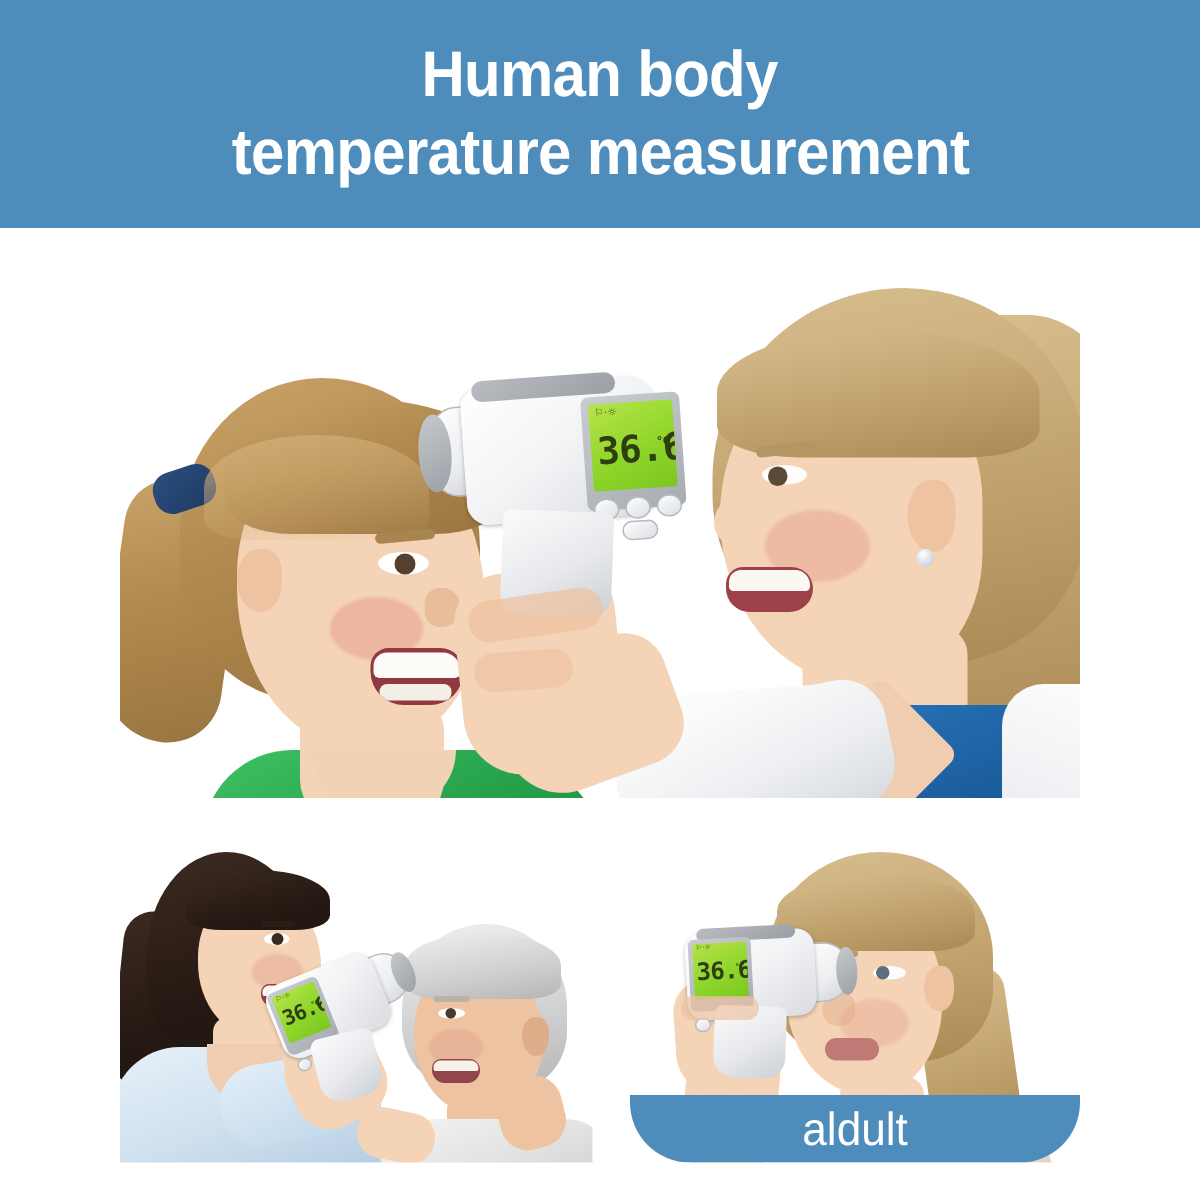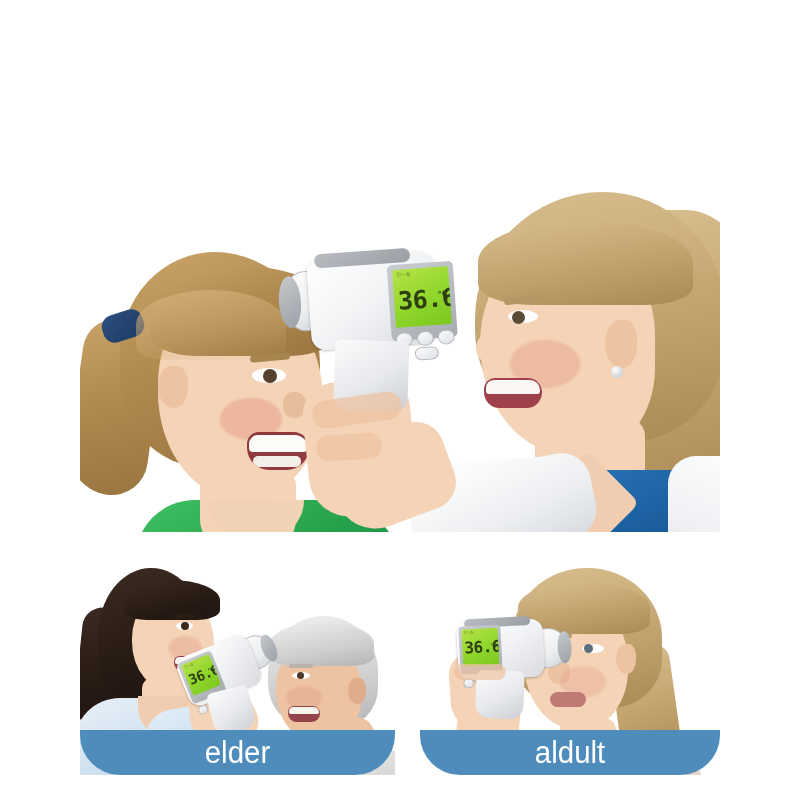--- a/index.html
+++ b/index.html
@@ -171,20 +171,24 @@
   }
 
   
   .soft { filter: blur(1.2px); }
 </style>
 </head>
 <body>
 
 <div id="page">
 
+  <div class="header-banner">
+    <div class="header-line l1">Human body</div>
+    <div class="header-line l2">temperature measurement</div>
+  </div>
 
   <div class="panel" id="panel-baby">
     <div class="panel-photo">
 
       <div class="fig hair-blonde" style="left:-5px;top:150px;width:80px;height:175px;border-radius:40px 10px 45px 55px;transform:rotate(8deg);"></div>
       <div class="fig" style="left:22px;top:142px;width:42px;height:28px;border-radius:12px;background:linear-gradient(150deg,#2c4f80,#1d3a62);transform:rotate(-18deg);z-index:6;"></div>
 
       <div class="fig hair-blonde" style="left:40px;top:82px;width:200px;height:215px;border-radius:52% 58% 42% 46%;z-index:3;"></div>
       <div class="fig skin-l" style="left:78px;top:118px;width:165px;height:212px;border-radius:46% 54% 48% 52%;z-index:5;"></div>
 
@@ -329,23 +333,20 @@
       </div>
       <div class="fig soft" style="left:206px;top:126px;width:36px;height:24px;border-radius:50%;background:rgba(214,142,124,.3);z-index:8;"></div>
       <div class="fig skin-m" style="left:218px;top:170px;width:48px;height:36px;border-radius:10px;z-index:4;"></div>
       <div class="fig" style="left:172px;top:186px;width:160px;height:40px;background:linear-gradient(160deg,#f4f4f2 0%,#e3e4e2 55%,#cfd1cf 100%);border-radius:40px 36px 0 0;z-index:5;"></div>
 
       <div class="fig skin-l" style="left:158px;top:180px;width:52px;height:34px;border-radius:16px;z-index:9;transform:rotate(12deg);"></div>
 
       <div class="fig skin-m" style="left:252px;top:158px;width:44px;height:48px;border-radius:18px;z-index:9;transform:rotate(-14deg);"></div>
     </div>
 
-    <div class="caption-band">
-      <span class="caption-text">elder</span>
-    </div>
   </div>
 
   <div class="panel" id="panel-aldult">
     <div class="panel-photo">
 
       <div class="fig hair-ltblond" style="left:92px;top:8px;width:150px;height:140px;border-radius:52% 52% 36% 40%;z-index:3;"></div>
       <div class="fig hair-ltblond" style="left:196px;top:86px;width:60px;height:120px;border-radius:28px 20px 34px 40px;z-index:2;transform:rotate(-8deg);"></div>
 
       <div class="fig skin-l" style="left:104px;top:40px;width:104px;height:130px;border-radius:48% 48% 46% 52%;z-index:5;"></div>
       <div class="fig hair-ltblond" style="left:98px;top:22px;width:132px;height:52px;border-radius:56% 58% 26% 26%;z-index:6;"></div>

